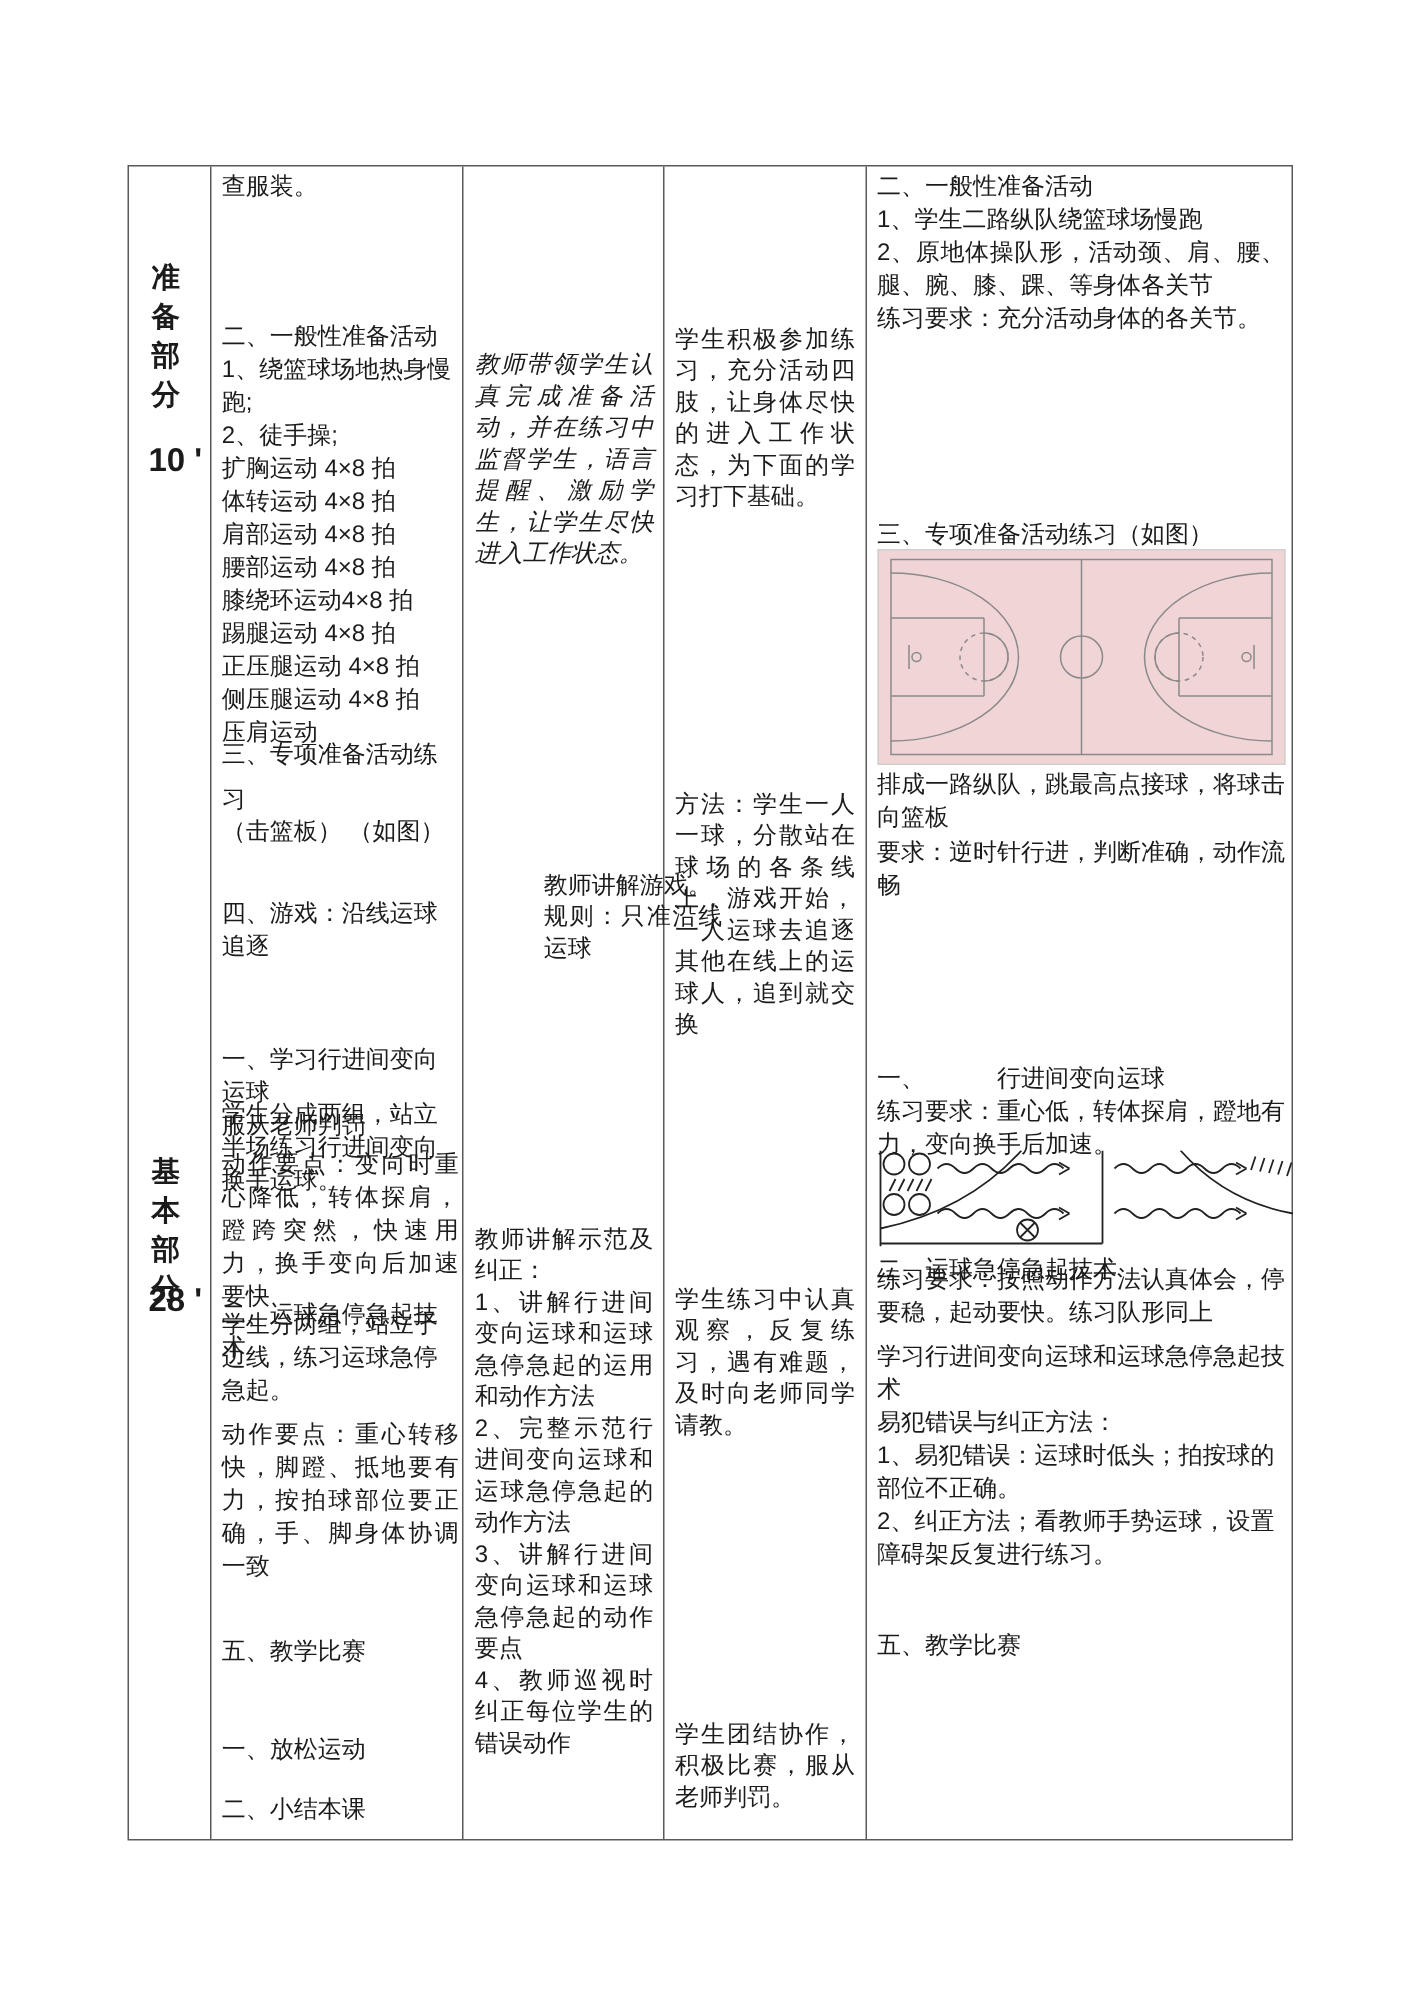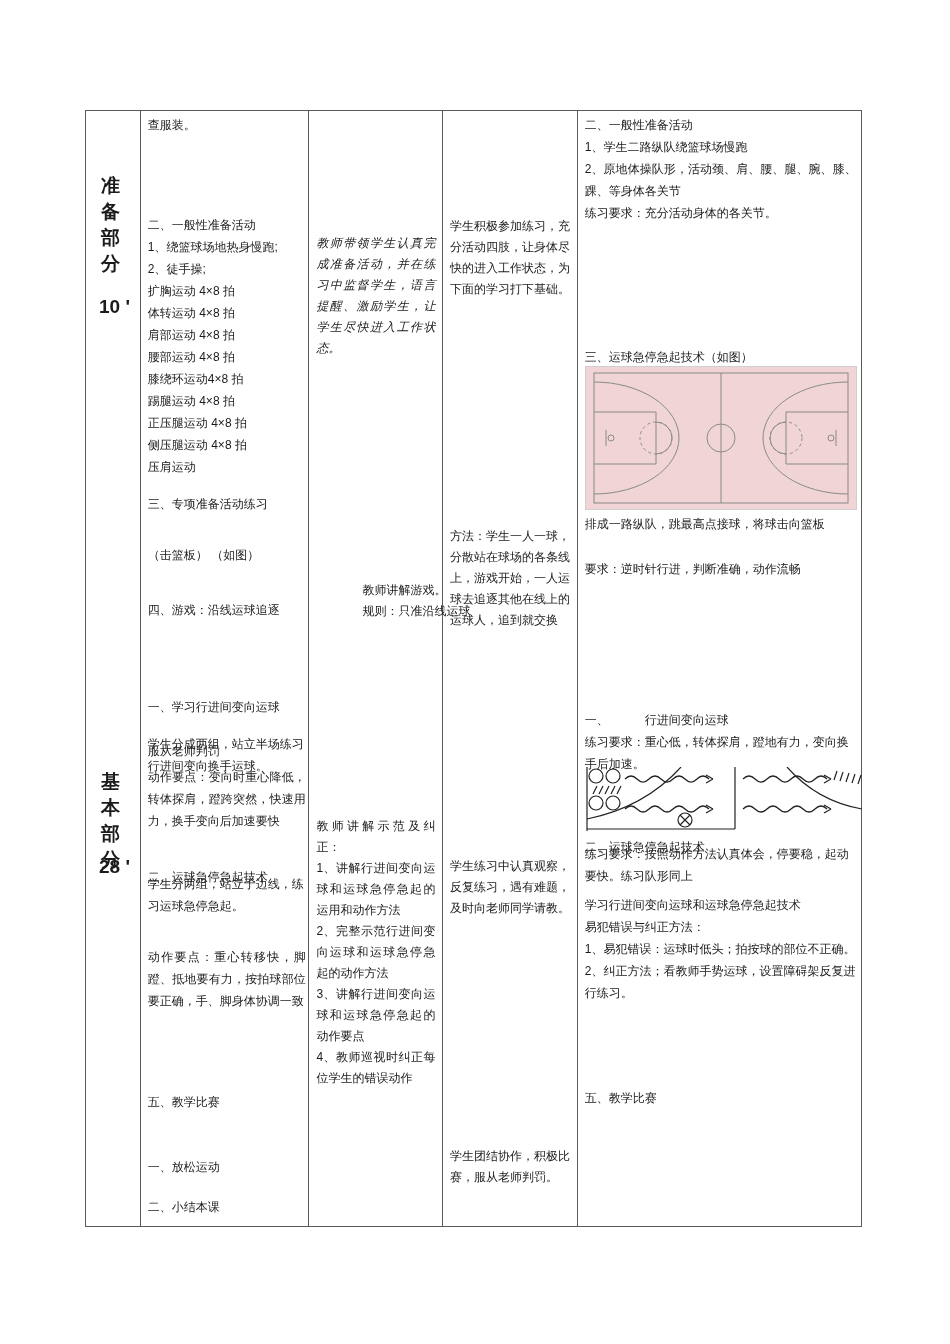--- a/index.html
+++ b/index.html
@@ -12,24 +12,24 @@
     position:absolute;left:85px;top:110px;width:777px;height:1117px;
     border:1px solid #5a5a5a;display:flex;box-sizing:border-box;
   }
   .col{position:relative;box-sizing:border-box;border-right:1px solid #5a5a5a;height:100%;}
   .col:last-child{border-right:none;}
   .col-stage{width:55px;}
   .col-content{width:169px;}
   .col-teacher{width:134px;}
   .col-student{width:135px;}
   .col-org{width:284px;}
-  .b{position:absolute;font-size:12px;line-height:22px;}
+  .b{position:absolute;font-size:16px;line-height:22px;}
   .j{text-align:justify;text-justify:inter-ideograph;}
   .stage-label{left:15px;width:24px;font-size:19px;font-weight:bold;line-height:26px;word-break:break-all;}
-  .stage-time{left:13px;font-size:19px;font-weight:bold;}
+  .stage-time{left:13px;font-size:22px;font-weight:bold;}
   .lh21{line-height:21px;}
   .para{margin:0;}
   .svgframe{position:absolute;}
   .court-frame{border:1px solid #cfcfcf;background:#f0d4d6;}
 </style>
 </head>
 <body>
 
 <div class="doc">
 
@@ -97,21 +97,21 @@
   </div>
 
   <div class="col col-org">
     <div class="b j" style="top:3px;left:7px;width:272px;">
       <div class="para">二、一般性准备活动</div>
       <div class="para">1、学生二路纵队绕篮球场慢跑</div>
       <div class="para">2、原地体操队形，活动颈、肩、腰、腿、腕、膝、踝、等身体各关节</div>
       <div class="para">练习要求：充分活动身体的各关节。</div>
     </div>
 
-    <div class="b" style="top:235px;left:7px;width:272px;">三、运球急停急起技术（如图）</div>
+    <div class="b" style="top:235px;left:7px;width:272px;">三、专项准备活动练习（如图）</div>
 
     <div class="svgframe court-frame" style="top:255px;left:7px;width:270px;height:142px;">
       <svg width="270" height="142" viewBox="0 0 270 142">
         <rect x="0" y="0" width="270" height="142" fill="#f0d4d6"></rect>
         <g stroke="#8a8a8a" stroke-width="1" fill="none">
           <rect x="8" y="6" width="254" height="130"></rect>
           <path d="M135 6 V136"></path>
           <circle cx="135" cy="71" r="14"></circle>
 
           <path d="M8 45 H70 M8 97 H70 M70 45 V97"></path>

